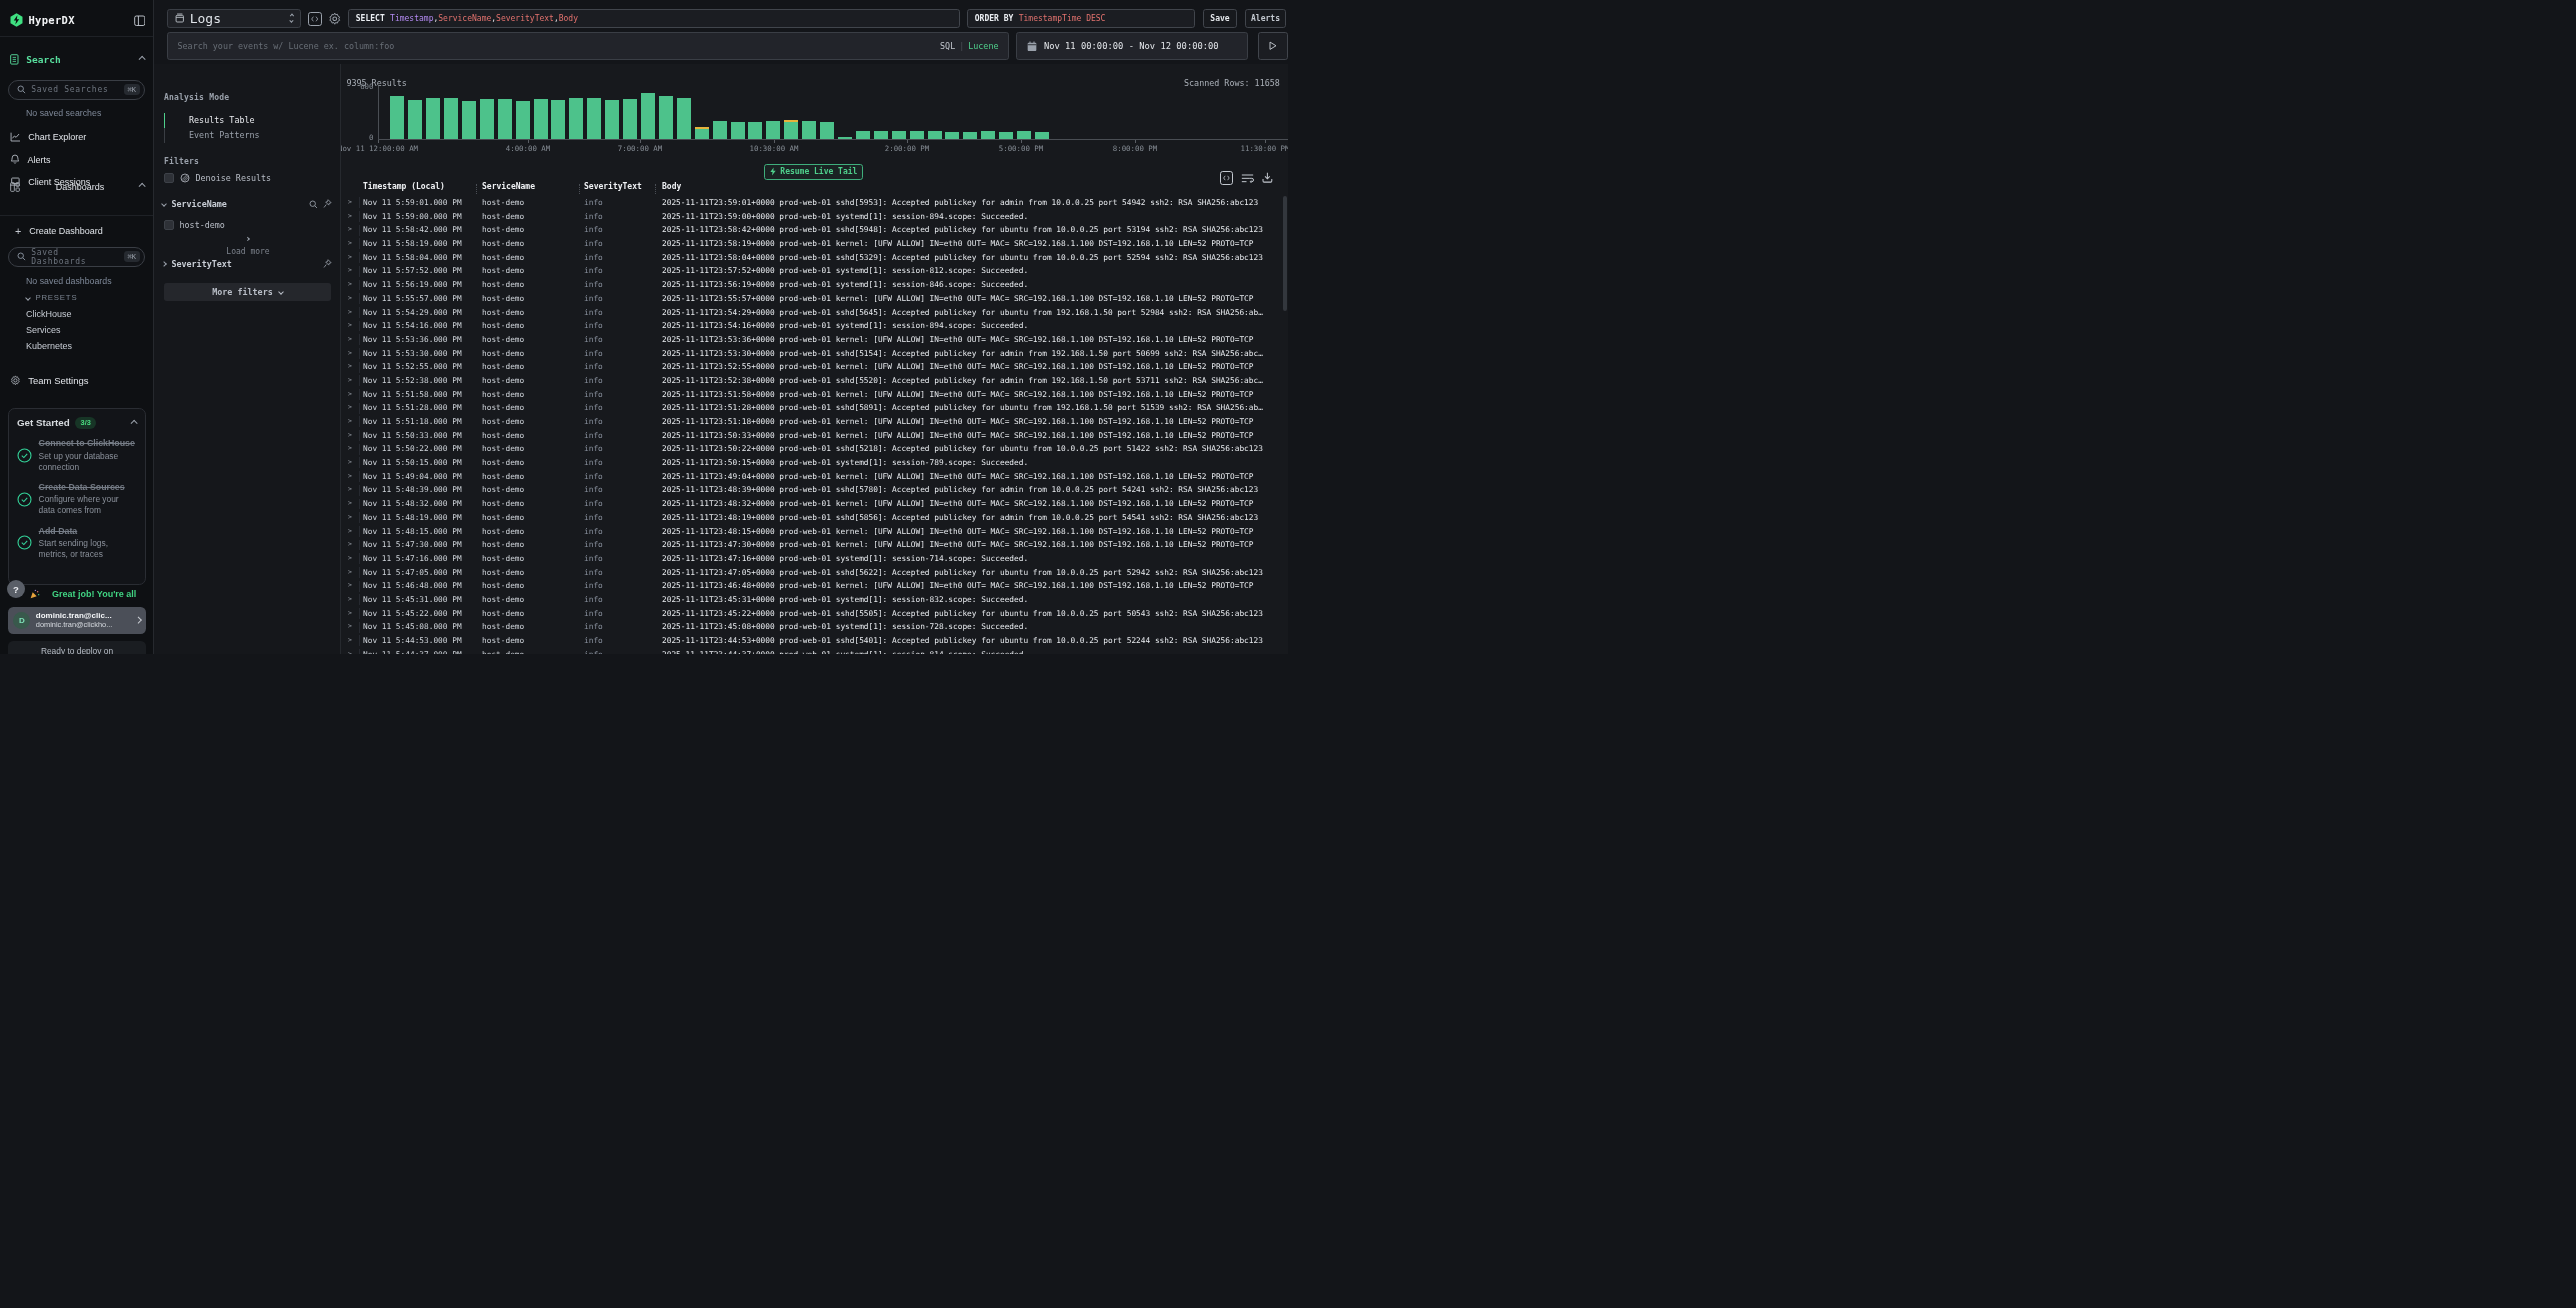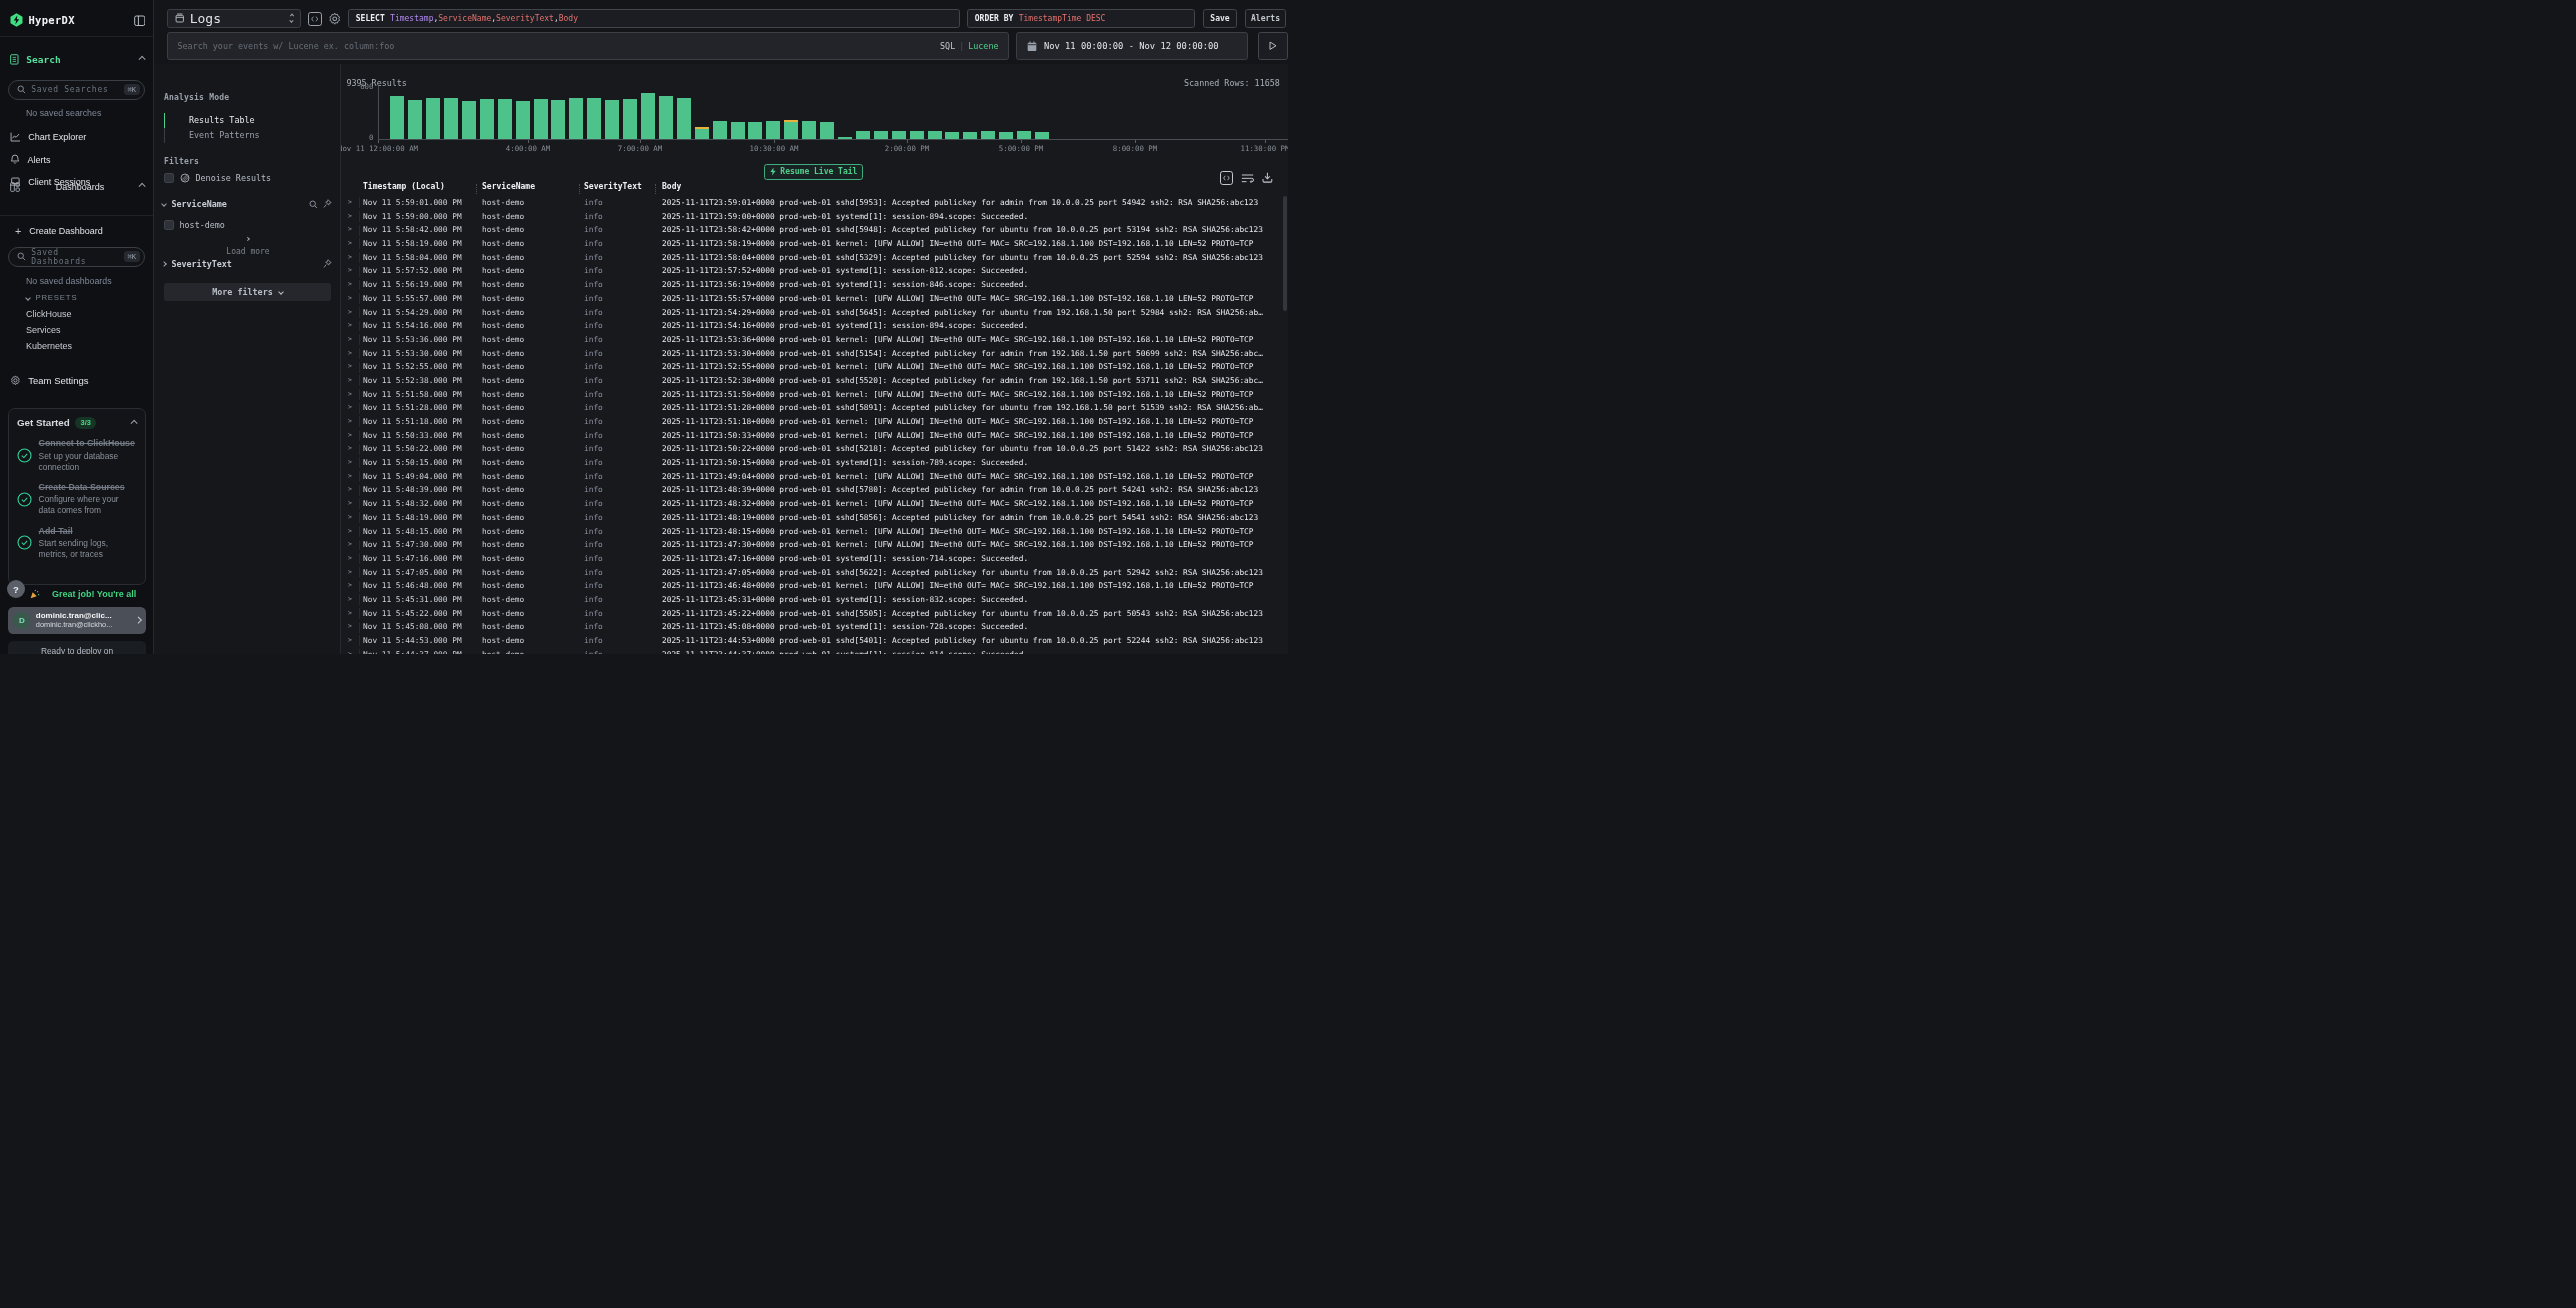--- a/index.html
+++ b/index.html
@@ -231,21 +231,21 @@
         <div class="t">Create Data Sources</div>
         <div class="d">Configure where your data comes from</div>
       </div>
       <div class="task">
         <span class="ck">
             <svg width="15" height="15" viewBox="0 0 22 22">
               <circle cx="11" cy="11" r="9.5" fill="none" stroke="#34d399" stroke-width="1.6"></circle>
               <polyline points="7,11.3 10,14 15,8.5" fill="none" stroke="#34d399" stroke-width="1.6"></polyline>
             </svg>
           </span>
-        <div class="t">Add Tail</div>
+        <div class="t">Add Data</div>
         <div class="d">Start sending logs, metrics, or traces</div>
       </div>
     </div>
 
     <div class="help-bubble">?</div>
     <div class="celebrate">
       <svg width="10" height="10" viewBox="0 0 15 15">
           <polygon points="1,14 4,5 10,11" fill="#e6a23c"></polygon>
           <circle cx="11.5" cy="4" r="1.1" fill="#e2726e"></circle>
           <circle cx="13" cy="8.5" r="1" fill="#4fd08c"></circle>

